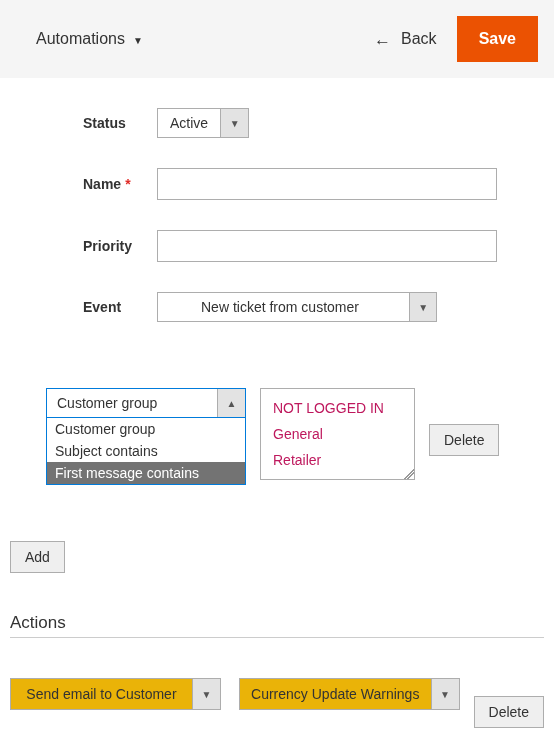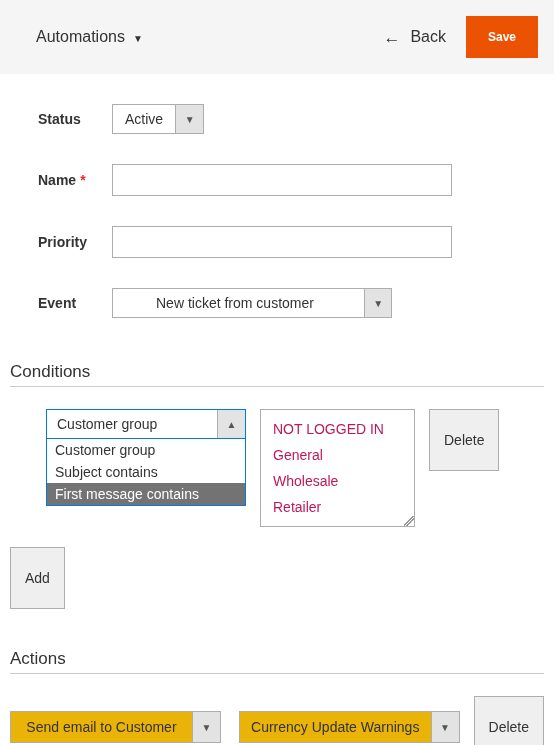--- a/index.html
+++ b/index.html
@@ -42,36 +42,37 @@
     font-size: 16px;
     color: #333;
     cursor: pointer;
     padding: 6px 2px;
   }
   .back-arrow { font-size: 17px; line-height: 1; }
   .save-btn {
     background: #eb5202;
     color: #fff;
     border: none;
-    font-size: 12px;
+    font-size: 16px;
     font-weight: 600;
     padding: 14px 22px;
     cursor: pointer;
   }
   .form-area { padding: 30px 10px 20px 38px; }
   .row {
     display: flex;
     align-items: center;
     margin-bottom: 30px;
   }
   .label {
     width: 74px;
     font-size: 14px;
     color: #333;
     font-weight: 600;
+    margin-left: 45px;
   }
   .req { color: #e02b27; margin-left: 4px; }
   .select-wrap {
     display: flex;
     border: 1px solid #adadad;
   }
   .select-val {
     padding: 6px 12px;
     background: #fff;
     min-width: 60px;
@@ -168,24 +169,25 @@
     position: absolute;
     right: 0; bottom: 0;
     width: 10px; height: 10px;
     background:
       linear-gradient(135deg, transparent 45%, #999 45%, #999 55%, transparent 55%),
       linear-gradient(135deg, transparent 60%, #999 60%, #999 70%, transparent 70%);
   }
   .btn-gray {
     background: #efefef;
     border: 1px solid #adadad;
-    padding: 22px 14px;
+    padding: 7px 14px;
     font-size: 14px;
     color: #333;
     cursor: pointer;
+    margin-top: 36px;
   }
   .add-row { margin-top: 20px; }
   .sel2 {
     display: flex;
     border: 1px solid #adadad;
   }
   .sel2 .sv {
     flex: 1;
     padding: 7px 10px;
     background: #eab308;
@@ -244,39 +246,37 @@
   <div class="row" style="margin-bottom:20px;">
     <div class="label">Event</div>
     <div class="select-wrap" style="width:280px;padding-left:31px;">
       <div class="select-val select-wide">New ticket from customer</div>
       <div class="select-btn">▼</div>
     </div>
   </div>
 </div>
 
 <div class="section">
-  <h2>Conditions</h2>
 
   <div class="cond-row">
     <div class="combo">
       <div class="combo-top">
         <div class="combo-val">Customer group</div>
         <div class="combo-btn">▲</div>
       </div>
       <div class="dropdown">
         <div class="opt">Customer group</div>
         <div class="opt">Subject contains</div>
         <div class="opt sel">First message contains</div>
       </div>
     </div>
 
     <div class="listbox">
       <div class="li">NOT LOGGED IN</div>
       <div class="li">General</div>
-      <div class="li">Wholesale</div>
       <div class="li">Retailer</div>
     </div>
 
     <button class="btn-gray">Delete</button>
   </div>
 
   <div class="add-row">
     <button class="btn-gray">Add</button>
   </div>
 </div>

